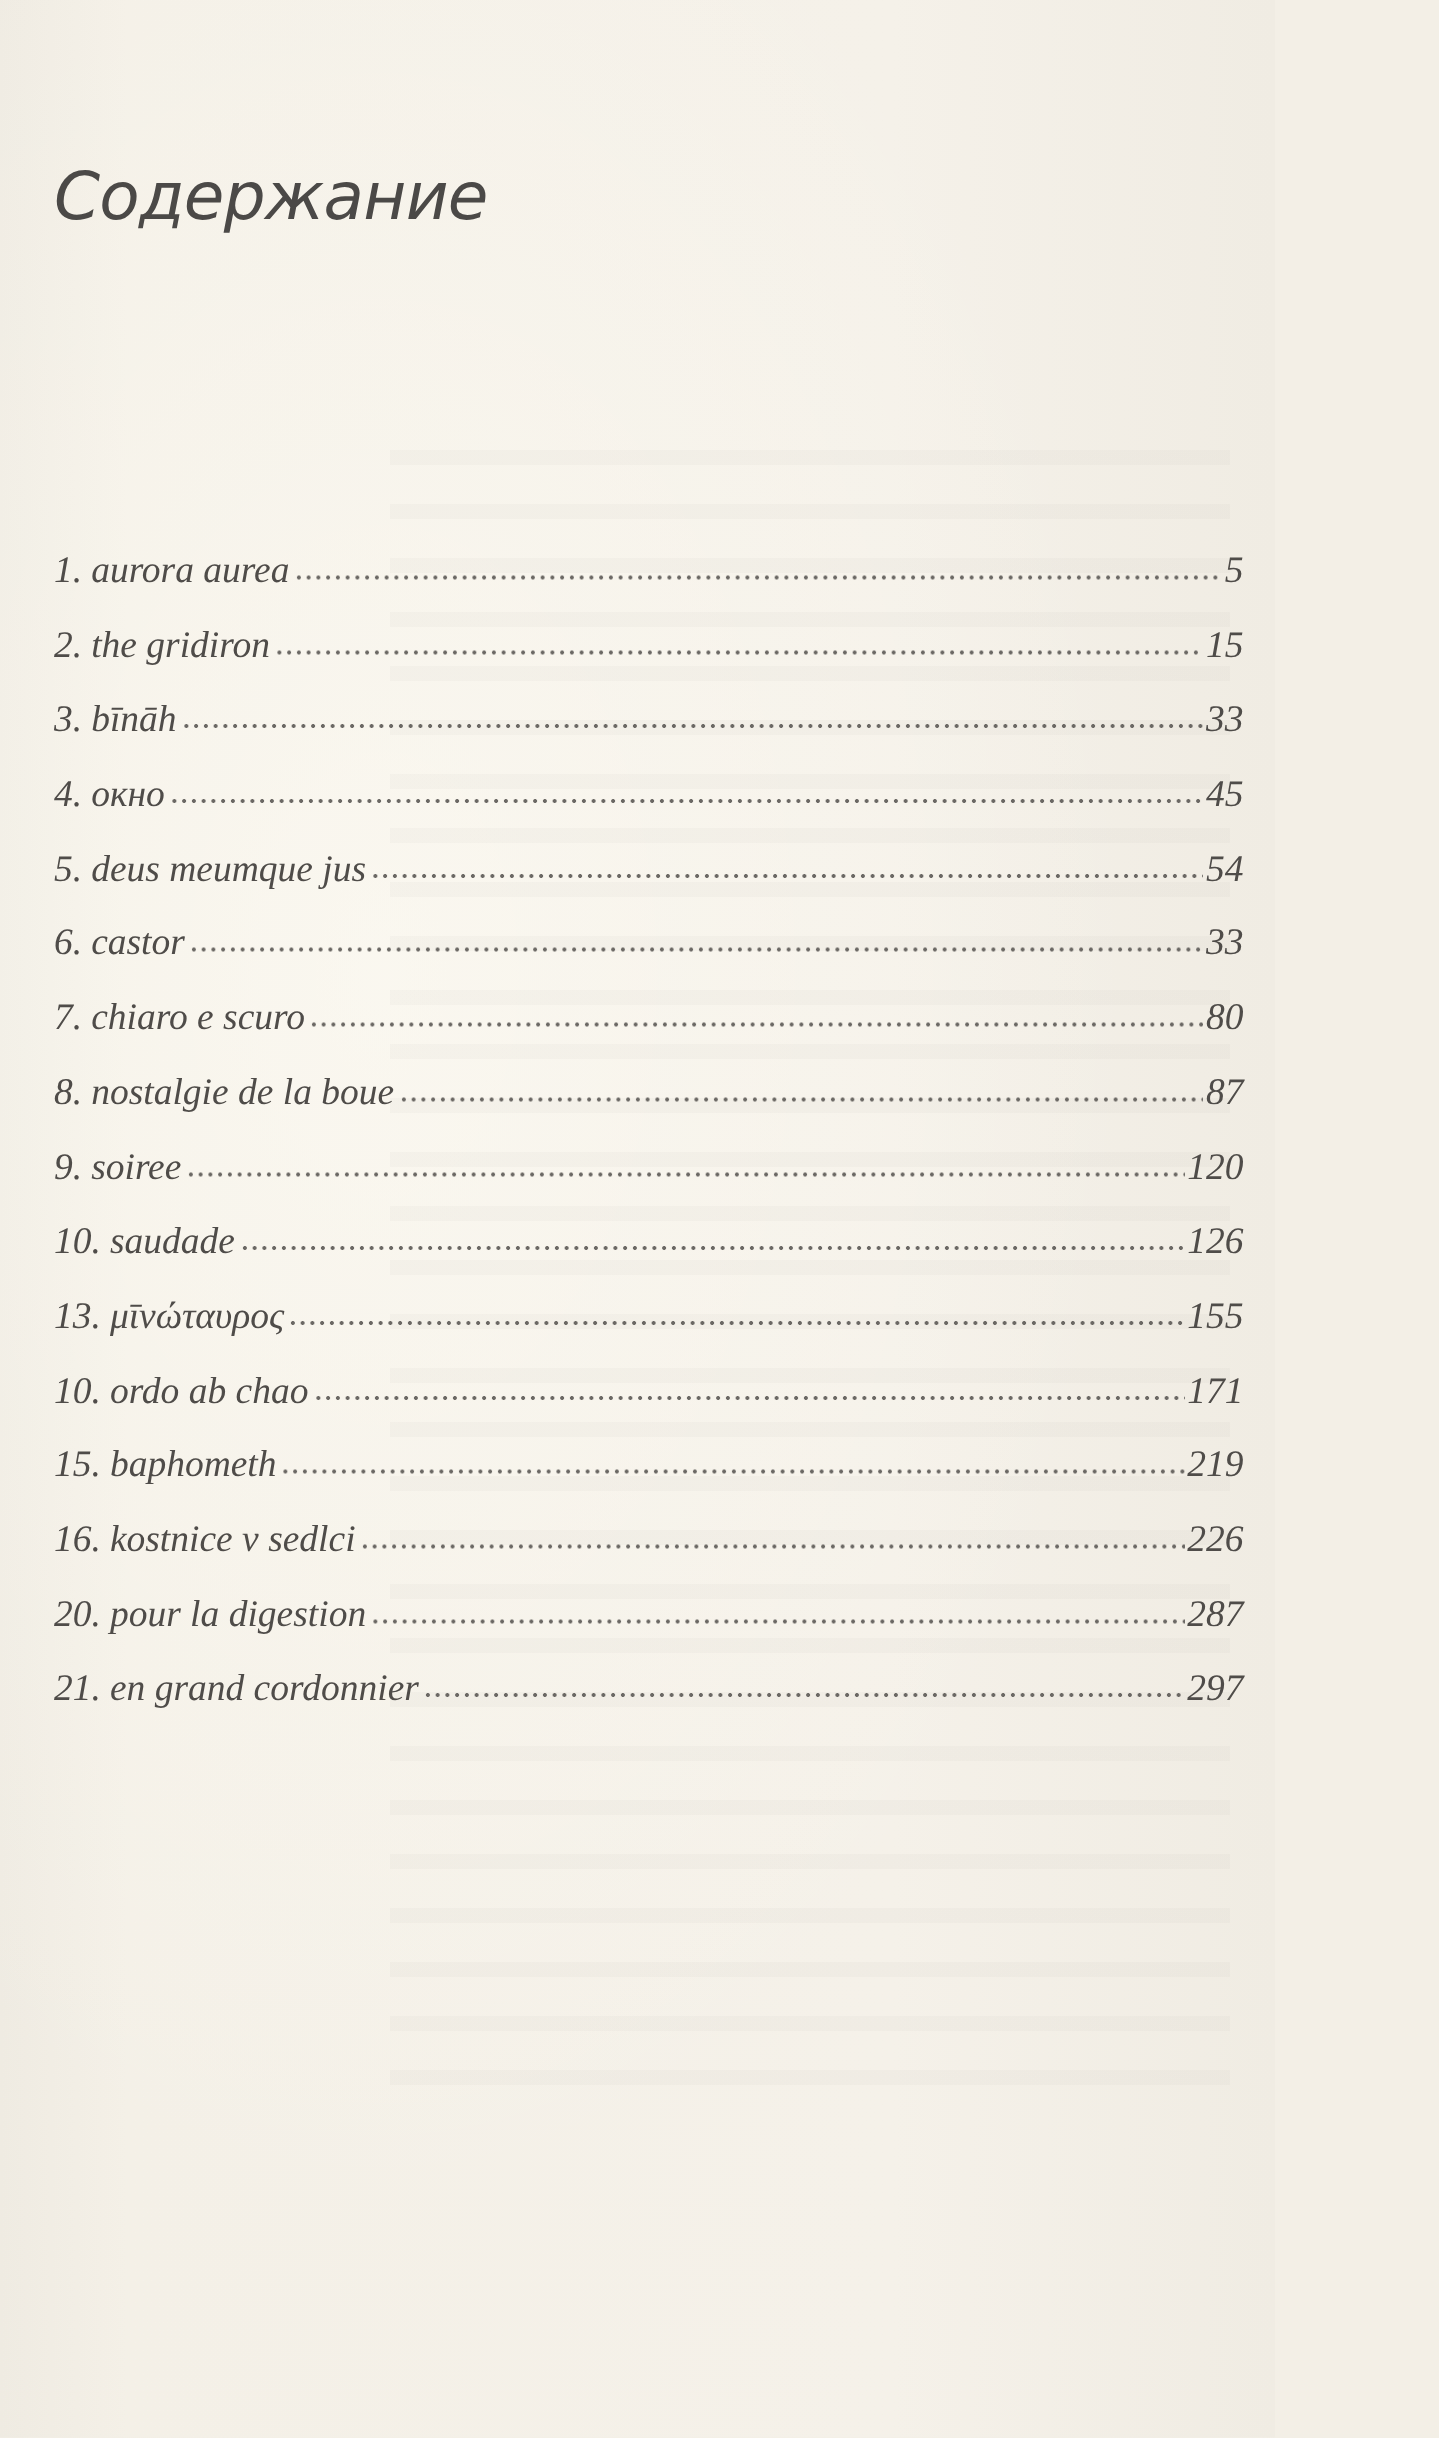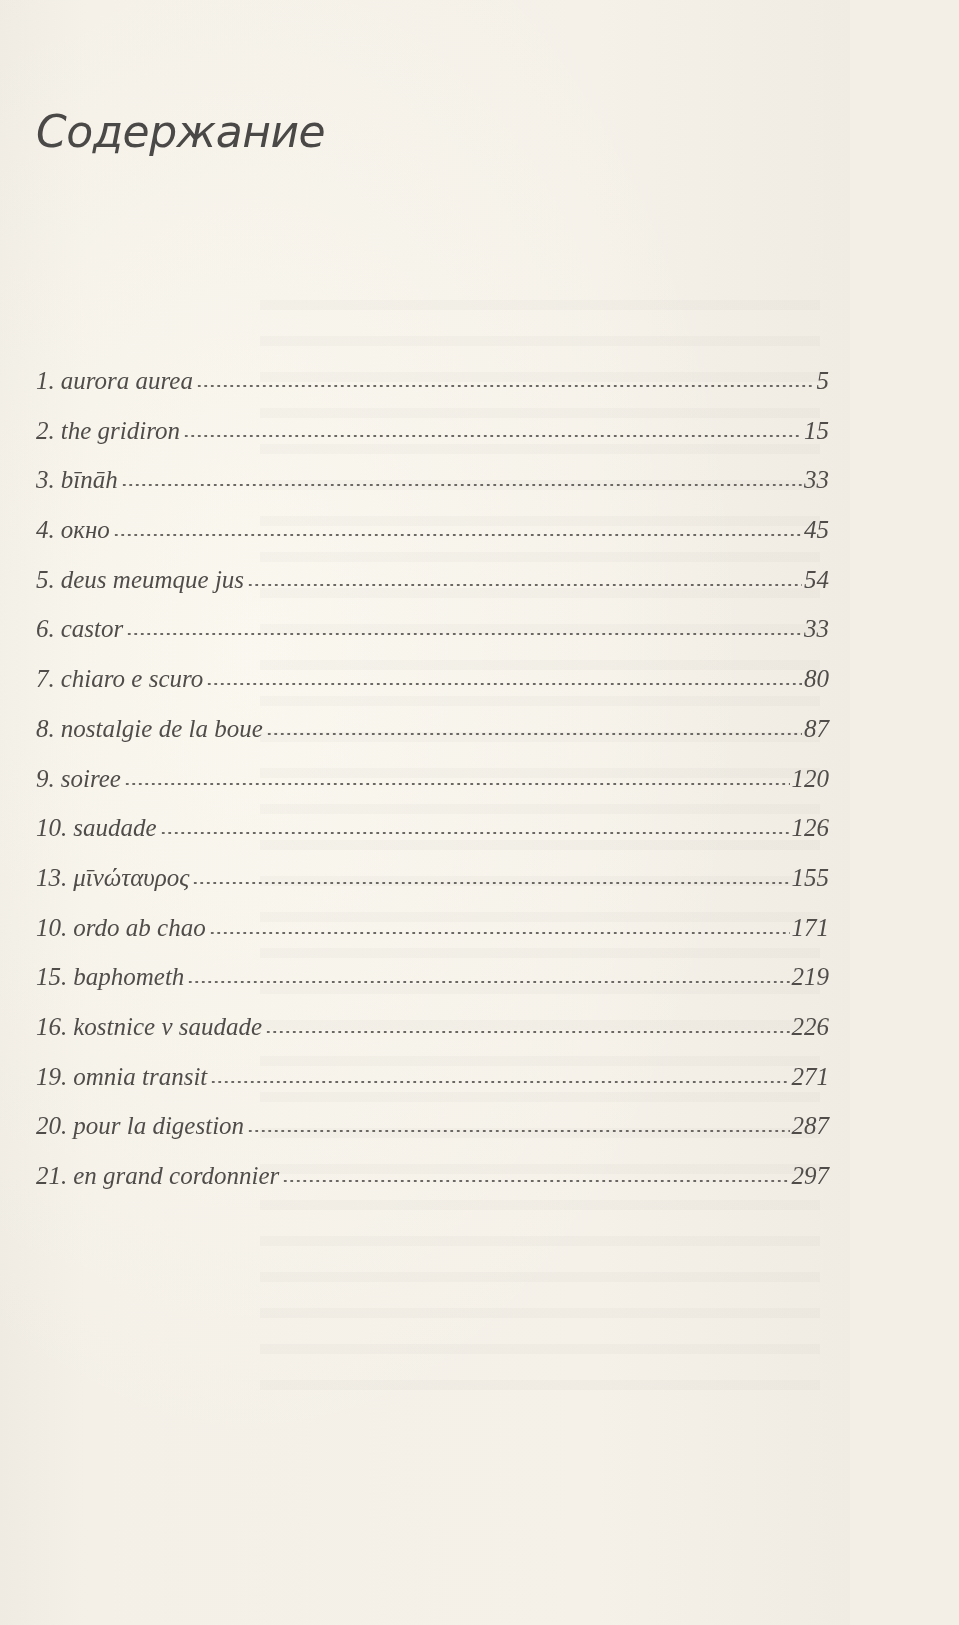--- a/index.html
+++ b/index.html
@@ -171,29 +171,23 @@
       <span class="toc-page">171</span>
     </li>
     <li class="toc-row">
       <span class="toc-number">15.</span>
       <span class="toc-title">baphometh</span>
       <span class="toc-leader"></span>
       <span class="toc-page">219</span>
     </li>
     <li class="toc-row">
       <span class="toc-number">16.</span>
-      <span class="toc-title">kostnice v saudade</span>
+      <span class="toc-title">kostnice v sedlci</span>
       <span class="toc-leader"></span>
       <span class="toc-page">226</span>
-    </li>
-    <li class="toc-row">
-      <span class="toc-number">19.</span>
-      <span class="toc-title">omnia transit</span>
-      <span class="toc-leader"></span>
-      <span class="toc-page">271</span>
     </li>
     <li class="toc-row">
       <span class="toc-number">20.</span>
       <span class="toc-title">pour la digestion</span>
       <span class="toc-leader"></span>
       <span class="toc-page">287</span>
     </li>
     <li class="toc-row">
       <span class="toc-number">21.</span>
       <span class="toc-title">en grand cordonnier</span>

